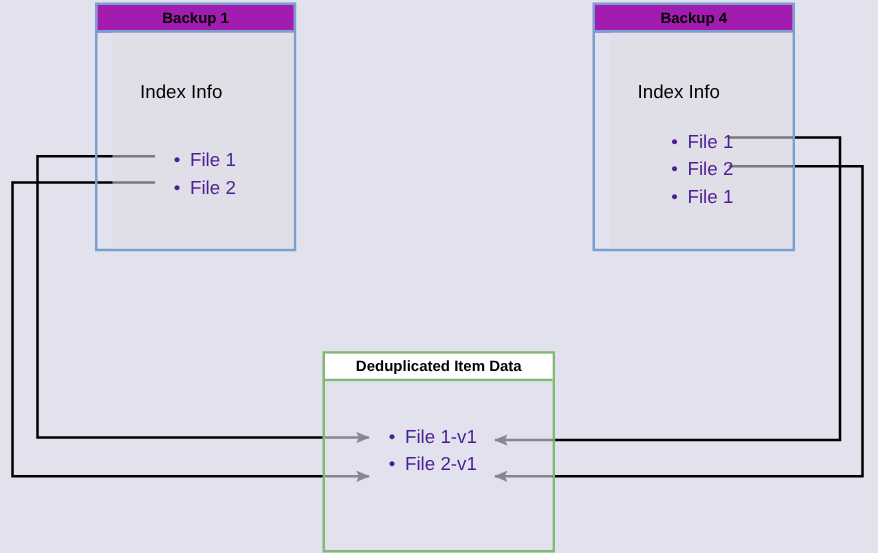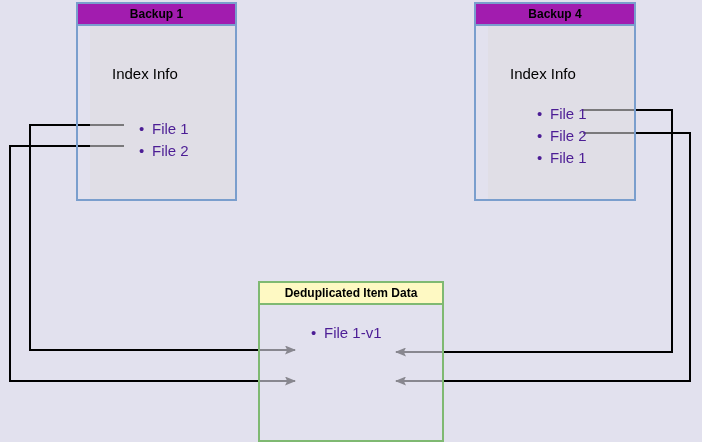--- a/index.html
+++ b/index.html
@@ -76,21 +76,21 @@
   .node.backup .node-body {
     background: rgba(222, 221, 224, 0.55);
     margin-left: 12px;
   }
 
   
   .node.dedup {
     border-color: #7fb972;
   }
   .node.dedup .node-header {
-    background: #fef9c3;
+    background: #ffffff;
     border-bottom-color: #7fb972;
   }
   .node.dedup .node-body {
     background: rgba(226, 225, 238, 0.6);
   }
 
   
   .index-label {
     position: absolute;
     font-size: 15px;
@@ -160,19 +160,20 @@
         <li>File 1</li>
         <li>File 2</li>
         <li>File 1</li>
       </ul>
     </div>
   </div>
 
   <div class="node dedup" style="left:258px; top:281px; width:186px; height:161px;">
     <div class="node-header">Deduplicated Item Data</div>
     <div class="node-body">
-      <ul class="file-list" style="left:50px; top:17px;">
+      <ul class="file-list" style="left:50px; top:34px;">
         <li>File 1-v1</li>
+        <li>File 2-v1</li>
       </ul>
     </div>
   </div>
 
 </div>
 
 </body></html>

